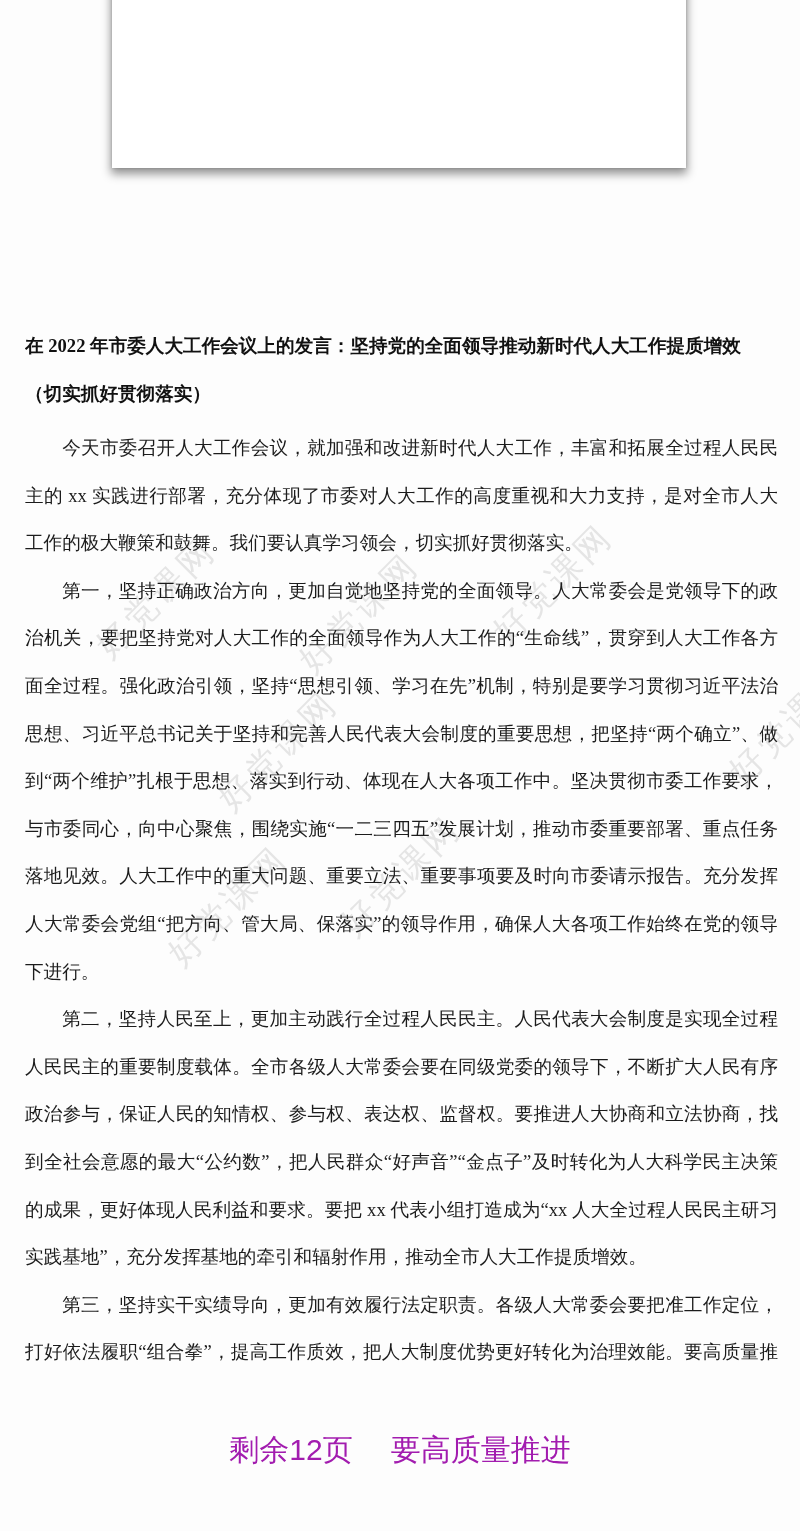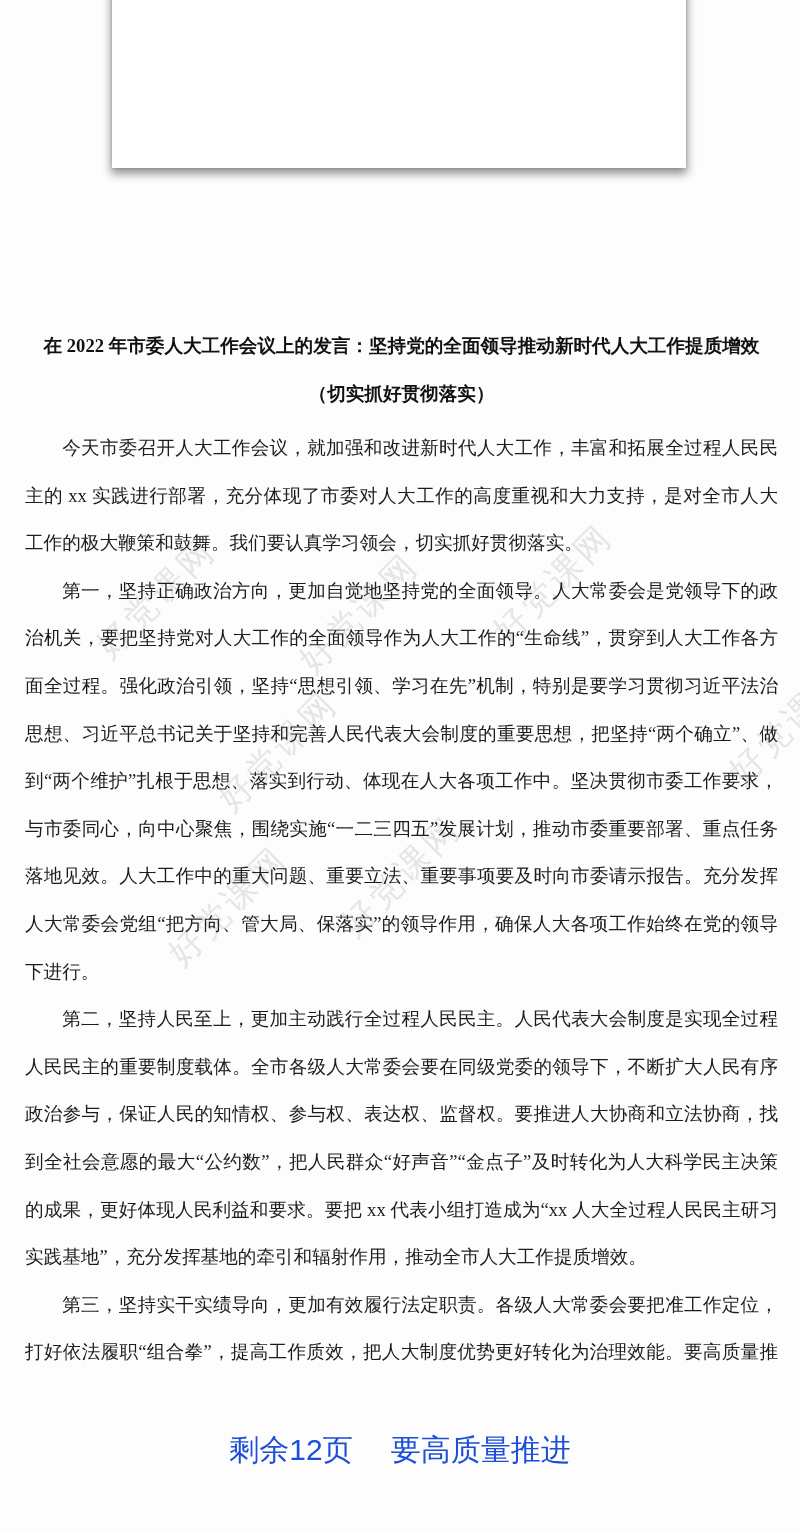--- a/index.html
+++ b/index.html
@@ -35,21 +35,21 @@
     height: 1056px;
     overflow: hidden;
     color: #1c1c1c;
     font-size: 18.6px;
     line-height: 47.6px;
     text-align: justify;
     z-index: 2;
   }
   .doc-title {
     font-weight: bold;
-    text-align: center;
+    text-align: left;
     line-height: 48px;
     color: #111111;
   }
   .doc p {
     margin: 0;
     text-indent: 2em;
   }
   .doc p.first {
     margin-top: 6px;
   }
@@ -82,21 +82,21 @@
   .footer-note {
     position: absolute;
     left: 0;
     top: 1430px;
     width: 800px;
     display: flex;
     justify-content: center;
     gap: 38px;
     font-family: "Liberation Sans", "DejaVu Sans", sans-serif;
     font-size: 30px;
-    color: #1d4ed8;
+    color: #a21caf;
     z-index: 2;
   }
 </style>
 </head>
 <body>
 
 <div class="preview-card"></div>
 
 <div class="watermarks">
   <span class="wm">好党课网</span>

